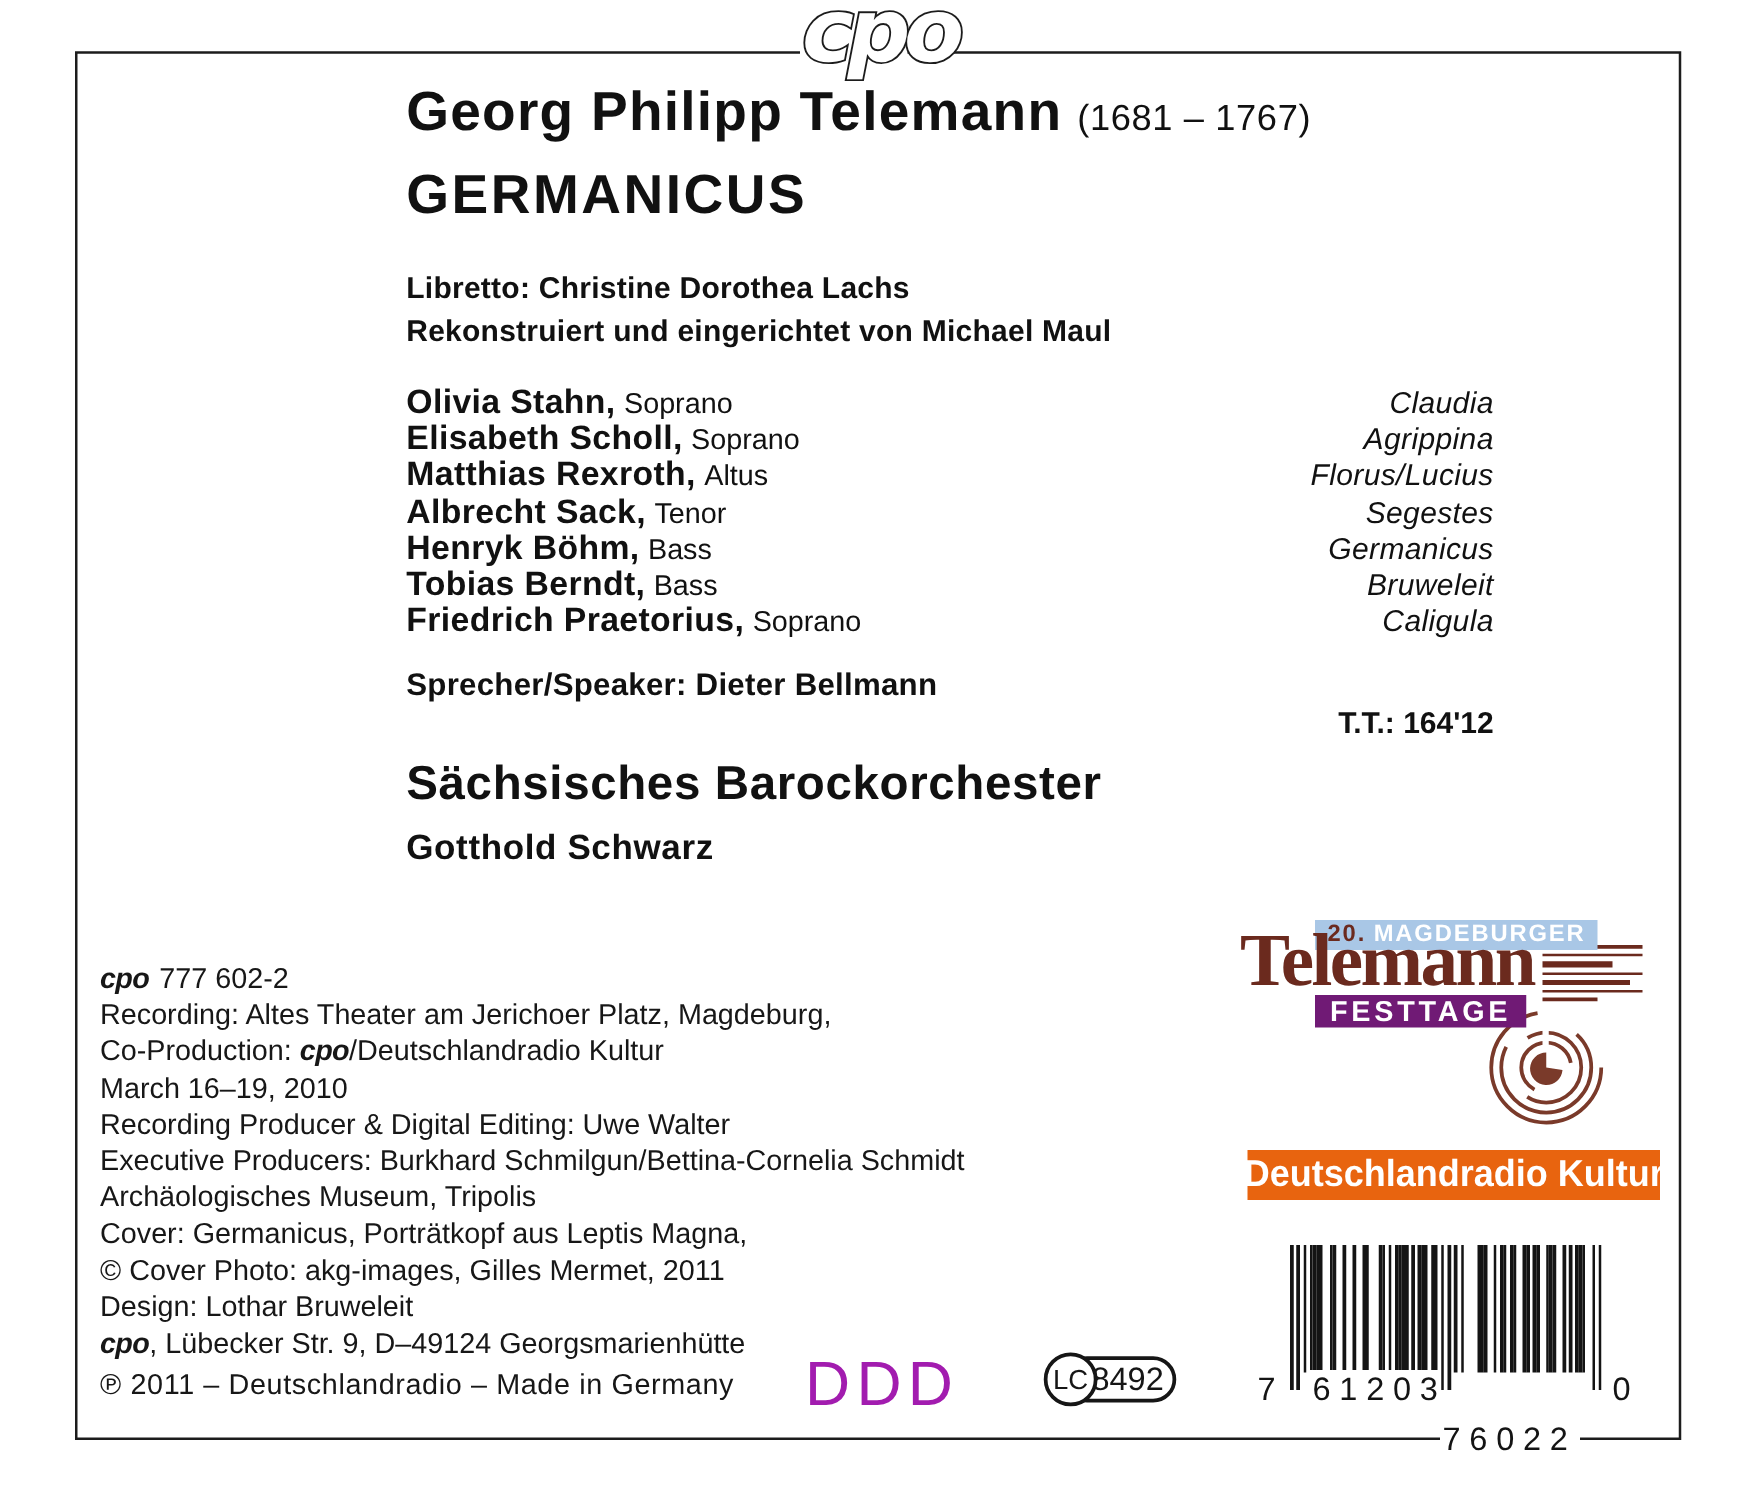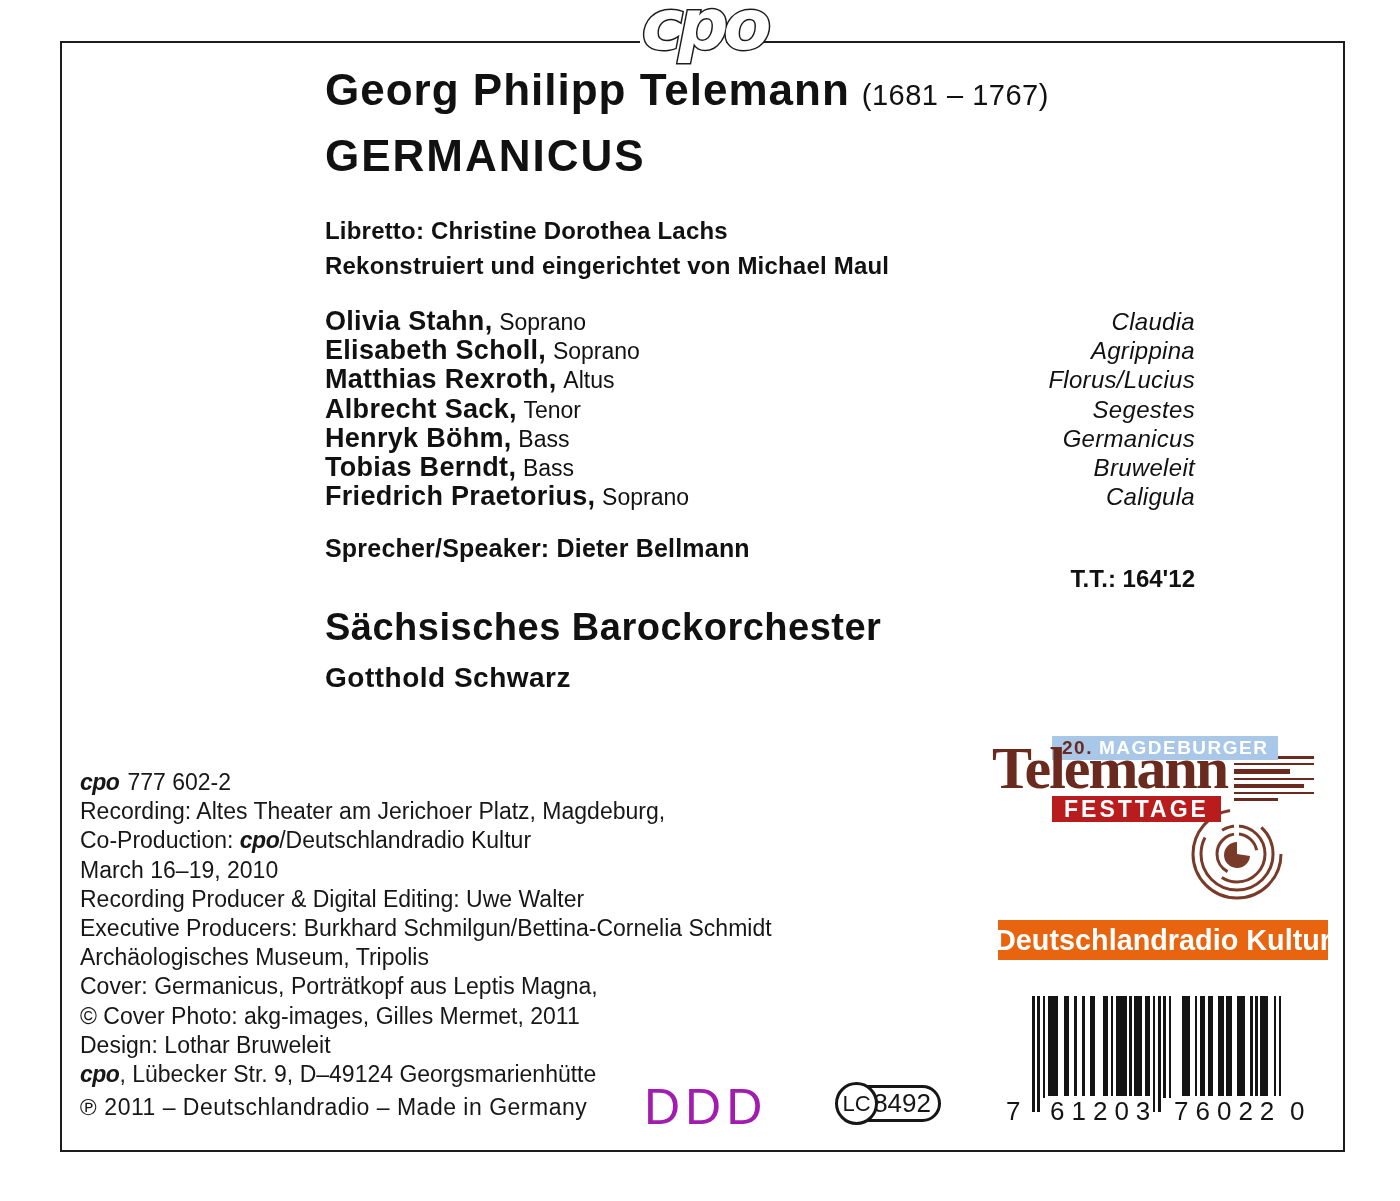--- a/index.html
+++ b/index.html
@@ -56,21 +56,21 @@
                background:#fff; display:flex; align-items:center; justify-content:center; }
   .lc-label { font-size:22px; color:#161616; }
 
   
   .festival { position:absolute; left:992px; top:730px; width:345px; height:175px; }
   .fest-band1 { position:absolute; left:60px; top:6px; height:24px; background:#a9c7e6; color:#fff;
                 font-size:19px; font-weight:bold; letter-spacing:1.5px; line-height:24px; padding:0 10px; white-space:nowrap; z-index:1;text-align:right; }
   .fest-edition { color:#6b2a1e; margin-right:6px; }
   .fest-name { position:absolute; left:0; top:8px; font-family:"Liberation Serif", serif; font-weight:bold;
                font-size:60px; line-height:60px; color:#6b2a1e; letter-spacing:-2px; z-index:2; }
-  .fest-band2 { position:absolute; left:60px; top:66px; height:26px; background:#b91c1c; color:#fff;
+  .fest-band2 { position:absolute; left:60px; top:66px; height:26px; background:#701a75; color:#fff;
                 font-size:23px; font-weight:bold; letter-spacing:3px; line-height:26px; padding:0 12px; z-index:1; }
   .fest-lines { position:absolute; left:242px; top:26px; width:80px; z-index:0; }
   .fest-lines div { background:#6b2a1e; margin-bottom:4px; }
   .fest-lines .l1 { height:3px; width:100%; }
   .fest-lines .l2 { height:2px; width:100%; }
   .fest-lines .l3 { height:5px; width:70%; }
   .fest-lines .l4 { height:2px; width:100%; }
   .fest-lines .l5 { height:4px; width:88%; }
   .fest-lines .l6 { height:2px; width:100%; }
   .fest-lines .l7 { height:3px; width:55%; }
@@ -86,21 +86,21 @@
   .bc-bars { position:absolute; left:32px; top:0; width:250px; height:116px; display:flex; }
   .bc-module { flex:1 0 auto; height:102px; }
   .bc-module.on { background:#141414; }
   .bc-module.tall { height:116px; }
   .bc-digit { position:absolute; font-size:26px; color:#141414; top:100px; }
   .bc-left { left:6px; }
   .bc-right { left:290px; }
   .bc-group { position:absolute; top:100px; background:#fff; text-align:left;
               font-size:26px; letter-spacing:7px; color:#141414; padding:0 2px; }
   .bc-g1 { left:48px; width:104px; }
-  .bc-g2 { left:172px; width:112px; }
+  .bc-g2 { left:152px; width:112px;margin-top:40px; }
 </style>
 </head>
 <body>
 
 <div class="page">
 
   <div class="frame"></div>
   <div class="logo-mask"></div>
   <div class="cpo-logo">
     <span>cpo</span>

